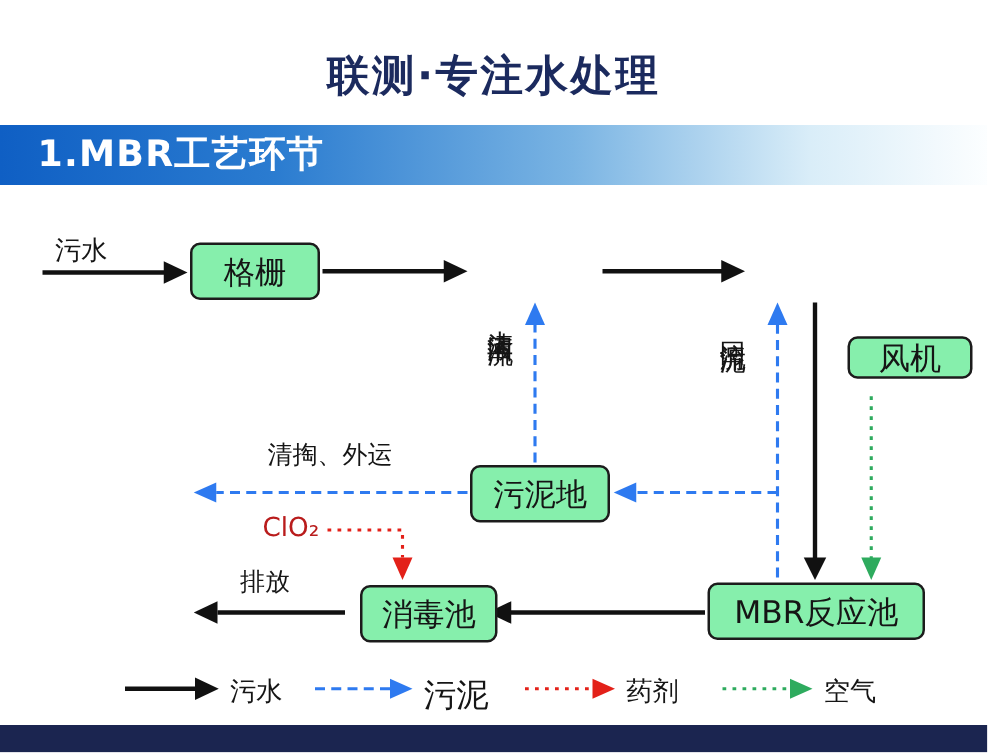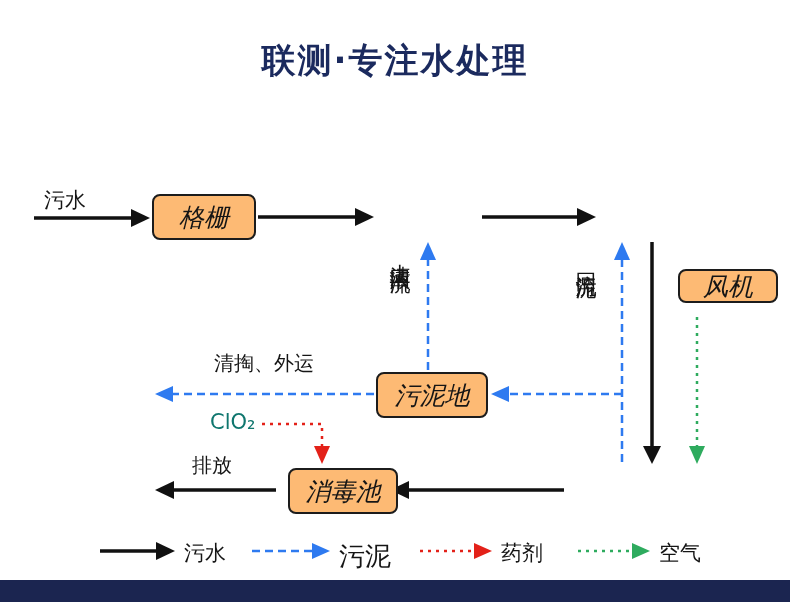--- a/index.html
+++ b/index.html
@@ -14,36 +14,39 @@
     color:#1b2a5e; letter-spacing:2px; z-index:3;
   }
   .banner {
     position:absolute; top:100px; left:0; width:790px; height:48px;
     background:linear-gradient(90deg,#0f5fc4 0%,#2b7cd0 28%,#7ab4e3 58%,#d9edf8 82%,#fcfeff 100%);
     display:flex; align-items:center; z-index:2;
   }
   .banner-text { color:#ffffff; font-size:29px; font-weight:600; padding-left:30px; letter-spacing:1px; }
   .arrows { position:absolute; left:0; top:0; z-index:1; pointer-events:none; }
   .node {
-    position:absolute; background:#fdba74; border:2.5px solid #1c1c1c;
+    position:absolute; background:#86efac; border:2.5px solid #1c1c1c;
     border-radius:8px; display:flex; align-items:center; justify-content:center;
-    font-size:25px; color:#151515; font-weight:500; z-index:2; box-sizing:border-box;font-style:italic;
+    font-size:25px; color:#151515; font-weight:500; z-index:2; box-sizing:border-box;
   }
   .lbl { position:absolute; color:#151515; z-index:3; white-space:nowrap; }
   .v { writing-mode:vertical-rl; text-orientation:upright; letter-spacing:2px; }
-  .red { color:#0f766e; }
+  .red { color:#b91c1c; }
   .footer { position:absolute; left:0; bottom:0; width:790px; height:22px; background:#1b2550; z-index:2; }
 </style>
 </head>
 <body>
 
 <div class="page">
 
   <div class="title">联测·专注水处理</div>
 
+  <div class="banner">
+    <span class="banner-text">1.MBR工艺环节</span>
+  </div>
 
   <svg class="arrows" width="790" height="602" viewBox="0 0 790 602">
 
     <g>
       <line x1="34" y1="218" x2="132" y2="218" stroke="#111111" stroke-width="3.5"></line>
       <polygon points="150,218 131,209 131,227" fill="#111111"></polygon>
     </g>
     <g>
       <line x1="258" y1="217" x2="356" y2="217" stroke="#111111" stroke-width="3.5"></line>
       <polygon points="374,217 355,208 355,226" fill="#111111"></polygon>
@@ -107,20 +110,21 @@
     <g>
       <line x1="578" y1="551" x2="632" y2="551" stroke="#2eab5e" stroke-width="2.5" stroke-dasharray="3 5"></line>
       <polygon points="650,551 632,543 632,559" fill="#2eab5e"></polygon>
     </g>
   </svg>
 
   <div class="node" style="left:152px;top:194px;width:104px;height:46px">格栅</div>
   <div class="node" style="left:678px;top:269px;width:100px;height:34px">风机</div>
   <div class="node" style="left:376px;top:372px;width:112px;height:46px">污泥地</div>
   <div class="node" style="left:288px;top:468px;width:110px;height:46px">消毒池</div>
+  <div class="node" style="left:566px;top:466px;width:174px;height:46px">MBR反应池</div>
 
   <div class="lbl" style="left:44px;top:186px;font-size:21px">污水</div>
   <div class="lbl v" style="left:386px;top:247px;font-size:21px">上清液回流</div>
   <div class="lbl v" style="left:572px;top:256px;font-size:21px">回流污泥</div>
   <div class="lbl" style="left:214px;top:350px;font-size:20px">清掏、外运</div>
   <div class="lbl red" style="left:210px;top:410px;font-size:21px">ClO₂</div>
   <div class="lbl" style="left:192px;top:452px;font-size:20px">排放</div>
 
   <div class="lbl" style="left:184px;top:539px;font-size:21px">污水</div>
   <div class="lbl" style="left:339px;top:539px;font-size:26px">污泥</div>

